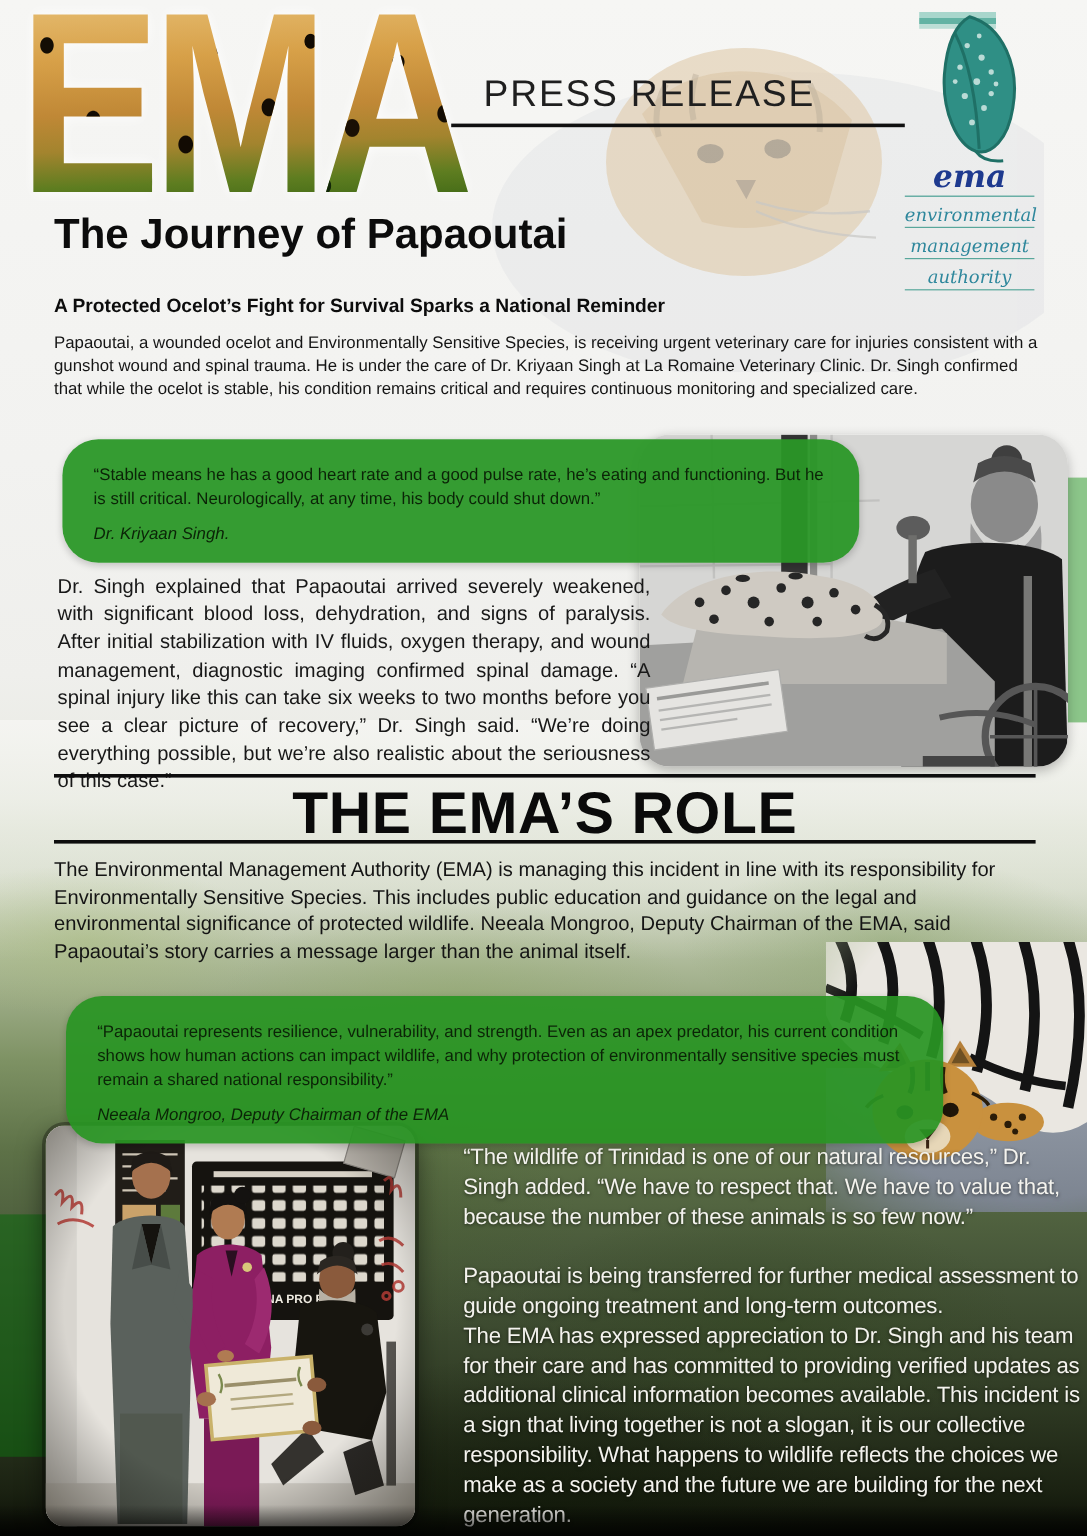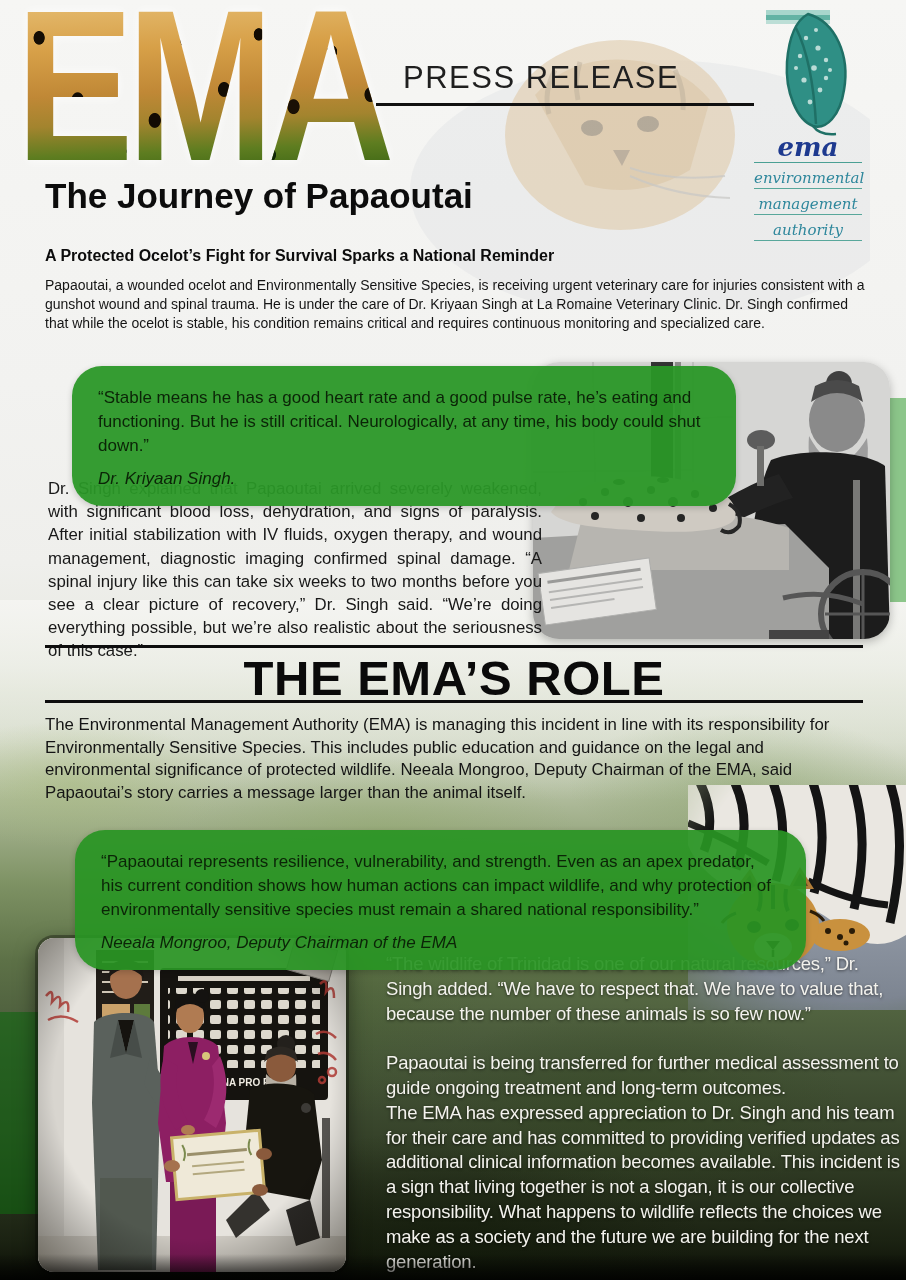--- a/index.html
+++ b/index.html
@@ -74,23 +74,22 @@
     border-bottom:1px solid #58a79b; padding-bottom:1px;
   }
 
   .title{ left:45px; top:176px; width:840px; font-size:35px; font-weight:bold; color:#0c0c0c; }
   .subtitle{ left:45px; top:226px; width:860px; font-size:16px; font-weight:bold; color:#0c0c0c;margin-top:21px; }
   .intro{ left:45px; top:264px; width:822px; font-size:14px; line-height:1.34; color:#151515;margin-top:12px; }
 
   .quote-box{
     background:rgba(42,151,39,0.95); border-radius:30px;
     padding:20px 26px 14px 26px; box-sizing:border-box;
-    color:#0b2407; font-size:17px; line-height:1.42;
+    color:#0b2407; font-size:14px; line-height:1.42;
     box-shadow:0 2px 6px rgba(0,0,0,0.18);
-    margin-left:20px;
   }
   .quote-box .attribution{ font-style:italic; margin-top:9px; }
   .quote1{ left:52px; top:366px; width:664px; z-index:6; }
   .quote2{ left:55px; top:830px; width:731px; z-index:6; background:rgba(41,148,35,0.93); }
 
   .green-panel{ left:692px; top:398px; width:214px; height:204px; background:#8cc68a; z-index:1; }
   .doctor-photo{
     left:533px; top:362px; width:357px; height:277px; border-radius:26px; overflow:hidden; z-index:3;
     box-shadow:0 3px 10px rgba(0,0,0,0.25);
   }

